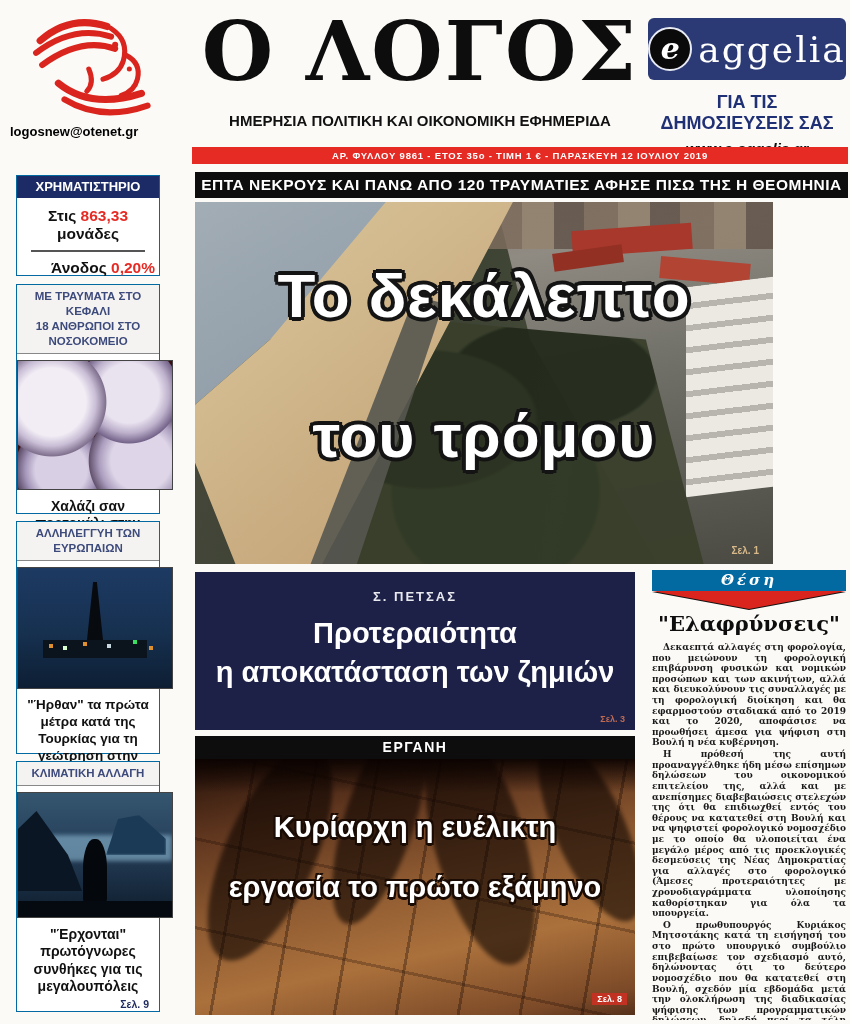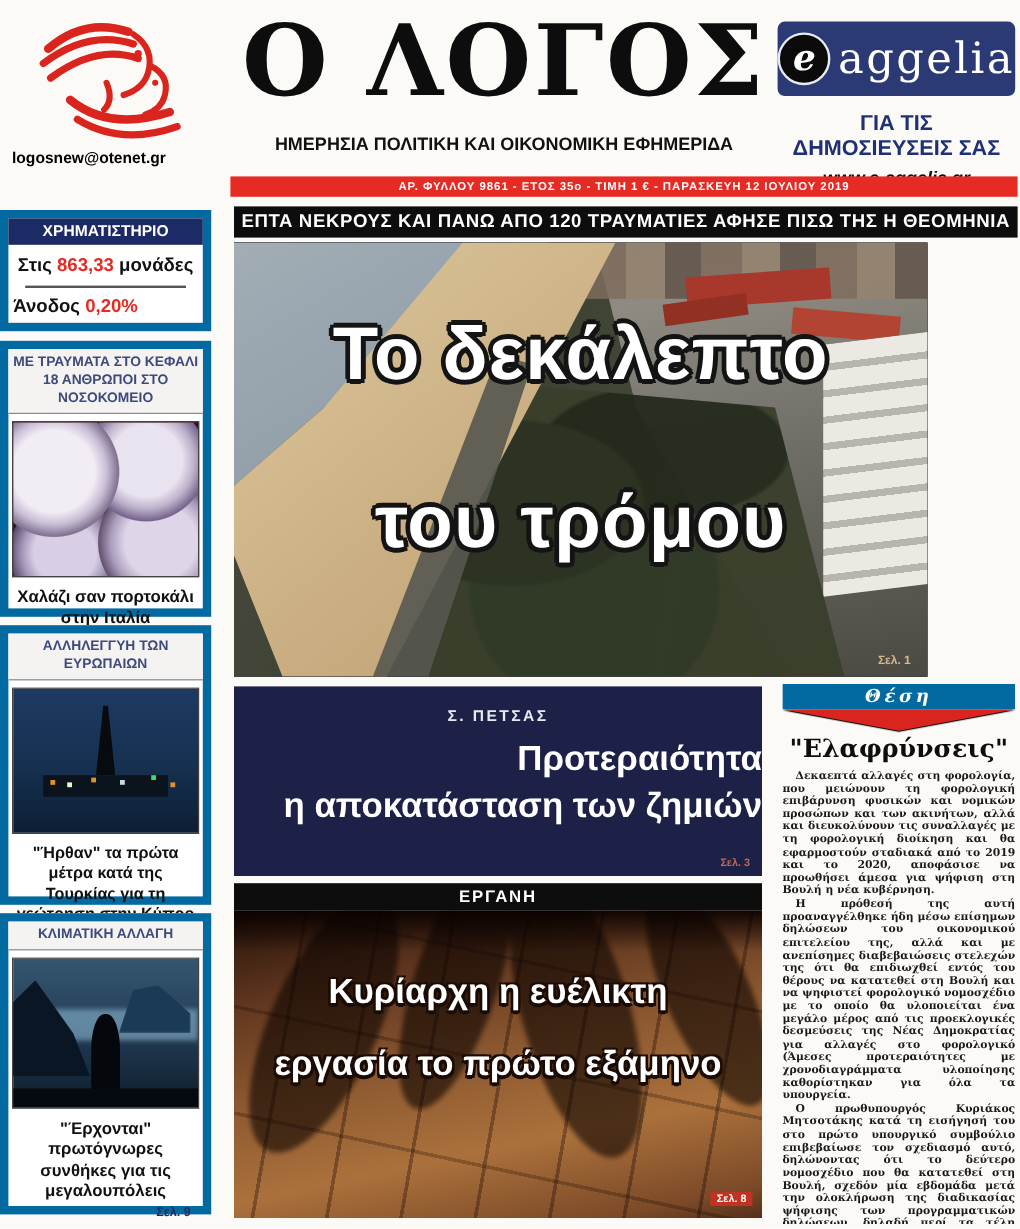--- a/index.html
+++ b/index.html
@@ -22,27 +22,27 @@
   .ad-e { width:44px; height:44px; background:#0a0a0a; border:2px solid #e8ebf4; border-radius:50%;
     color:#ffffff; font-family:"DejaVu Serif", serif; font-style:italic; font-weight:bold;
     font-size:30px; line-height:40px; text-align:center; }
   .ad-name { color:#ffffff; font-family:"DejaVu Serif", serif; font-size:36px; letter-spacing:2px; }
   .ad-tagline { margin-top:12px; color:#203075; font-weight:bold; font-size:18px; }
   .ad-url { margin-top:6px; color:#111; font-weight:bold; font-style:italic; font-size:15px; }
   .issue-bar { position:absolute; left:192px; top:147px; width:656px; height:17px; background:#e62b25;
     color:#ffffff; font-weight:bold; font-size:9.5px; letter-spacing:.8px; text-align:center; line-height:17px; }
 
   
-  .sb-box { position:absolute; left:0; width:176px; background:#ffffff; border:7px solid #0369a1; }
+  .sb-box { position:absolute; left:16px; width:144px; background:#ffffff; border:1px solid #0369a1; }
   .stock { top:175px; height:101px; }
   .stock-header { background:#1c2b66; color:#ffffff; font-weight:bold; font-size:13px;
     text-align:center; height:22px; line-height:22px; }
   .stock-line { text-align:center; font-weight:bold; font-size:15.5px; color:#111; padding:9px 4px 7px; }
   .stock-div { border-top:2px solid #555; margin:0 14px; }
-  .stock-line2 { text-align:left; font-weight:bold; font-size:15.5px; color:#111; padding:7px 4px; }
+  .stock-line2 { text-align:right; font-weight:bold; font-size:15.5px; color:#111; padding:7px 4px; }
   .red-val { color:#e62b25; }
   .story-header { text-align:center; font-weight:bold; font-size:11.5px; color:#3d4a7c;
     padding:4px 2px; border-bottom:1px solid #888; background:#f4f3f1; line-height:1.3; }
   .story-photo { margin:6px auto 4px; width:156px; position:relative; overflow:hidden; border:1px solid #444; }
   .story-caption { text-align:center; font-weight:bold; font-size:14px; color:#111; line-height:1.25; padding:4px 6px 0; }
   .story-page { text-align:right; font-weight:bold; font-size:10.5px; color:#1e2a5e; padding:2px 10px 6px; }
   .story1 { top:284px; height:230px; }
   .story2 { top:521px; height:233px; }
   .story3 { top:761px; height:251px; }
 
@@ -99,21 +99,21 @@
                #39402c; opacity:.95; }
   .main-headline { position:absolute; left:0; width:100%; text-align:center; color:#ffffff;
     font-weight:bold; font-size:62px; letter-spacing:1px;
     text-shadow:-3px -3px 0 #141414, 3px -3px 0 #141414, -3px 3px 0 #141414, 3px 3px 0 #141414,
       0 4px 0 #141414, 4px 0 0 #141414, -4px 0 0 #141414, 0 -4px 0 #141414; }
   .mh-1 { top:58px; } .mh-2 { top:198px; }
   .mp-pageref { position:absolute; right:14px; bottom:8px; color:#d8b98a; font-weight:bold; font-size:10px; }
 
   .petsas { position:absolute; left:195px; top:572px; width:440px; height:158px; background:#1d2148; color:#fff; }
   .petsas-kicker { text-align:center; font-weight:bold; font-size:13px; letter-spacing:2px; padding-top:17px; color:#e8e8ef; }
-  .petsas-line { text-align:right; font-weight:bold; font-size:29px; line-height:1.35; color:#ffffff; }
+  .petsas-line { text-align:center; font-weight:bold; font-size:29px; line-height:1.35; color:#ffffff; }
   .petsas-page { position:absolute; right:10px; bottom:6px; font-size:9px; font-weight:bold; color:#c06a52; }
 
   .ergani-bar { position:absolute; left:195px; top:736px; width:440px; height:23px; background:#0d0d0d;
     color:#ffffff; font-weight:bold; font-size:14px; letter-spacing:1.5px; text-align:center; line-height:23px; }
   .ergani-photo { position:absolute; left:195px; top:759px; width:440px; height:256px; overflow:hidden;
     background:linear-gradient(168deg,#241109 0%, #5e351e 22%, #8e5a31 48%, #ab713c 70%, #7c4a28 92%, #55301a 100%); }
   .ep-grid { position:absolute; inset:0; background:
     repeating-linear-gradient(100deg, transparent 0 58px, rgba(20,5,0,.33) 58px 61px),
     repeating-linear-gradient(12deg, transparent 0 84px, rgba(20,5,0,.25) 84px 87px); }
   .ep-shadow { position:absolute; background:rgba(12,3,0,.6); border-radius:50%; filter:blur(2px); }

